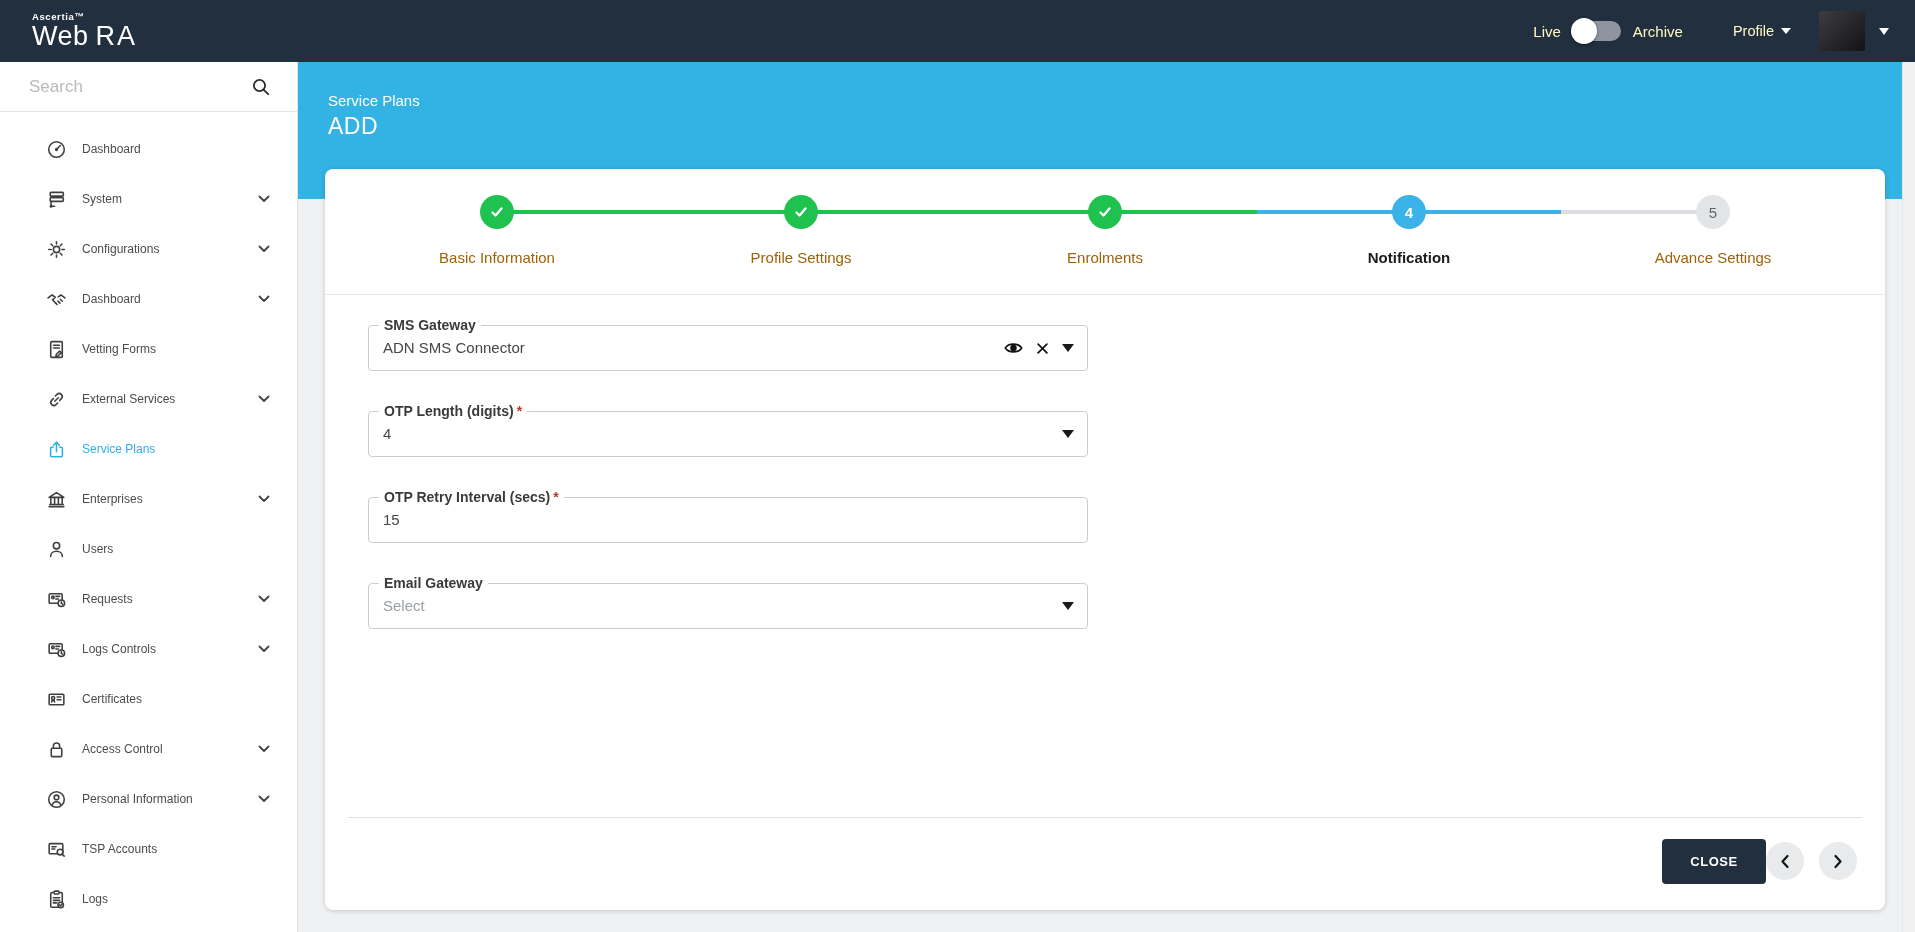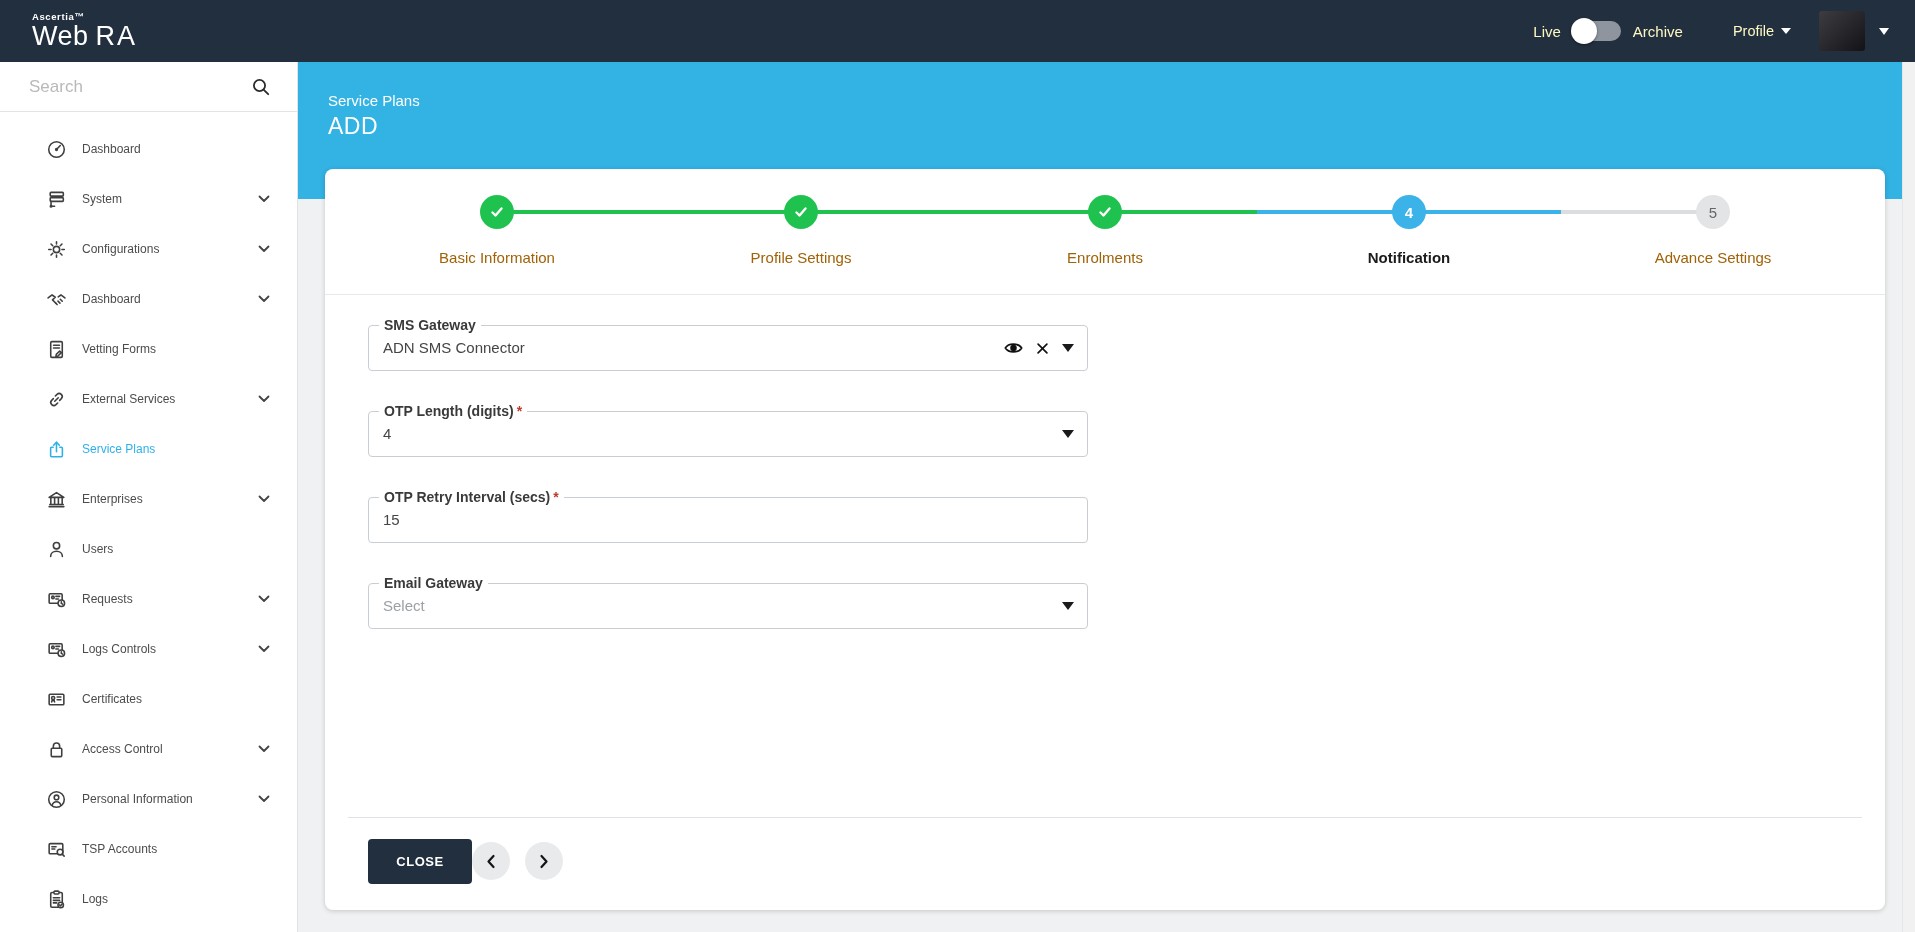--- a/index.html
+++ b/index.html
@@ -67,21 +67,21 @@
   .flabel { position:absolute; top:-9px; left:10px; background:#fff; padding:0 5px; font-size:14px; font-weight:700; color:#3a3a3a; white-space:nowrap; }
   .req { color:#c0392b; margin-left:3px; font-weight:700; }
   .fval { position:absolute; left:14px; top:13px; font-size:15px; color:#454545; }
   .fval.placeholder { color:#9aa0a5; }
   .ficons { position:absolute; right:13px; top:0; height:100%; display:flex; align-items:center; gap:14px; }
   .tri { width:0; height:0; border-left:6px solid transparent; border-right:6px solid transparent; border-top:8px solid #1a1a1a; }
   .iconbtn { display:flex; align-items:center; cursor:pointer; }
 
   
   .divider { height:1px; background:#dfe3e7; margin:0 23px; flex:none; }
-  .cardfooter { flex:none; height:92px; display:flex; align-items:center; justify-content:flex-start; padding:0 28px 6px 43px; }
+  .cardfooter { flex:none; height:92px; display:flex; align-items:center; justify-content:flex-end; padding:0 28px 6px 43px; }
   .closebtn { width:104px; height:45px; background:#222f3e; color:#fff; border:none; border-radius:4px; font-size:13px; letter-spacing:.5px; font-weight:600; font-family:"Liberation Sans",sans-serif; cursor:pointer; }
   .navbtns { display:flex; gap:15px; }
   .circbtn { width:38px; height:38px; border-radius:50%; background:#e9eaec; border:none; display:flex; align-items:center; justify-content:center; cursor:pointer; }
 </style>
 </head>
 <body>
 
 <div class="app">
 
   <header class="navbar">

